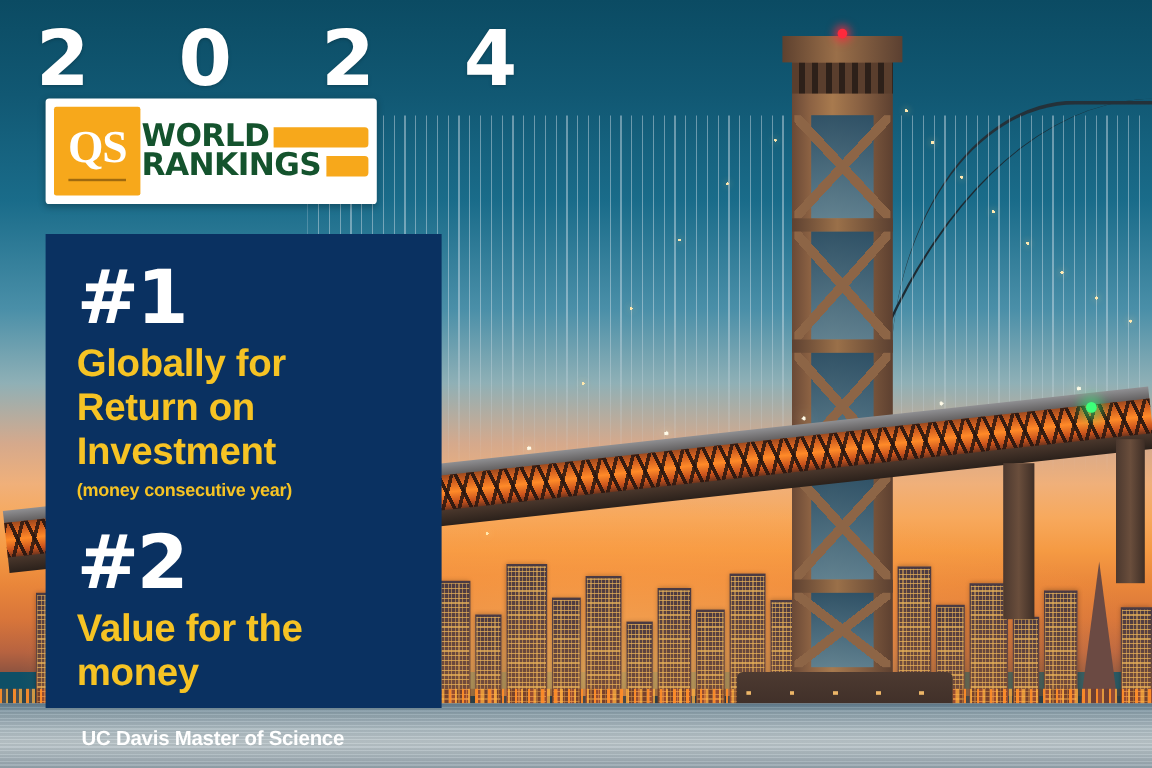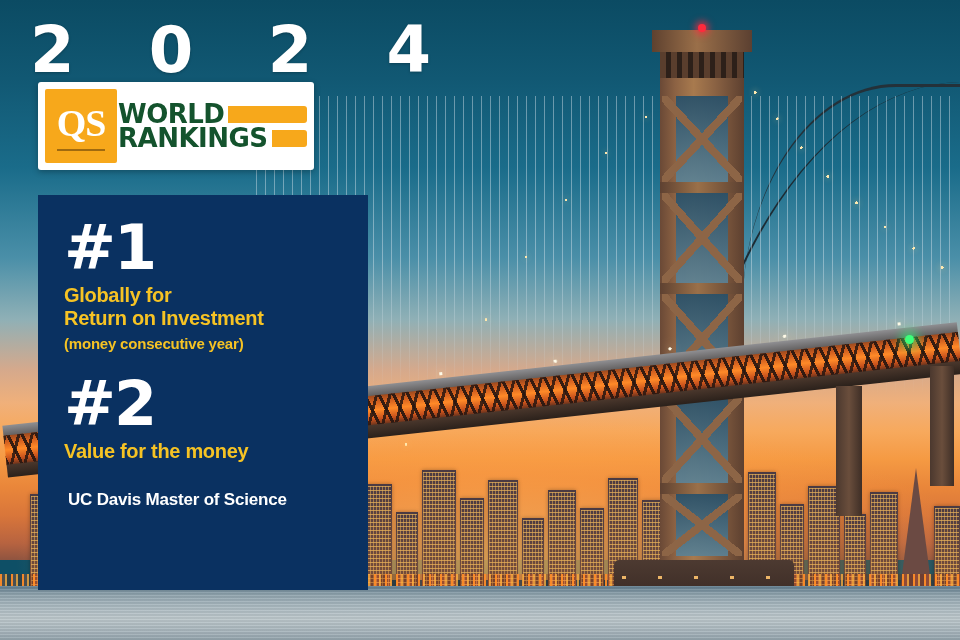--- a/index.html
+++ b/index.html
@@ -271,21 +271,21 @@
   .panel{
     position:absolute; left:38px; top:195px; width:330px; height:395px;
     background:#0a3161; padding:24px 22px 18px 26px;
   }
   .rank-num{
     color:#ffffff; font-weight:700; line-height:.95;
     font-size:62px; letter-spacing:-2px;
     font-family:"DejaVu Sans","Liberation Sans",sans-serif;
   }
   .rank-head{
-    color:#f6c324; font-weight:700; font-size:20px; line-height:1.16;
+    color:#f6c324; font-weight:700; font-size:32px; line-height:1.16;
     letter-spacing:-.3px; margin-top:6px;
   }
   .rank-sub{
     color:#f6c324; font-weight:700; font-size:15px; line-height:1.2;
     margin-top:5px; letter-spacing:-.2px;
   }
   .blk2{ margin-top:22px; }
   .program{
     color:#ffffff; font-weight:700; font-size:17px; line-height:1.3;
     margin-top:26px; margin-left:4px; letter-spacing:-.2px;

